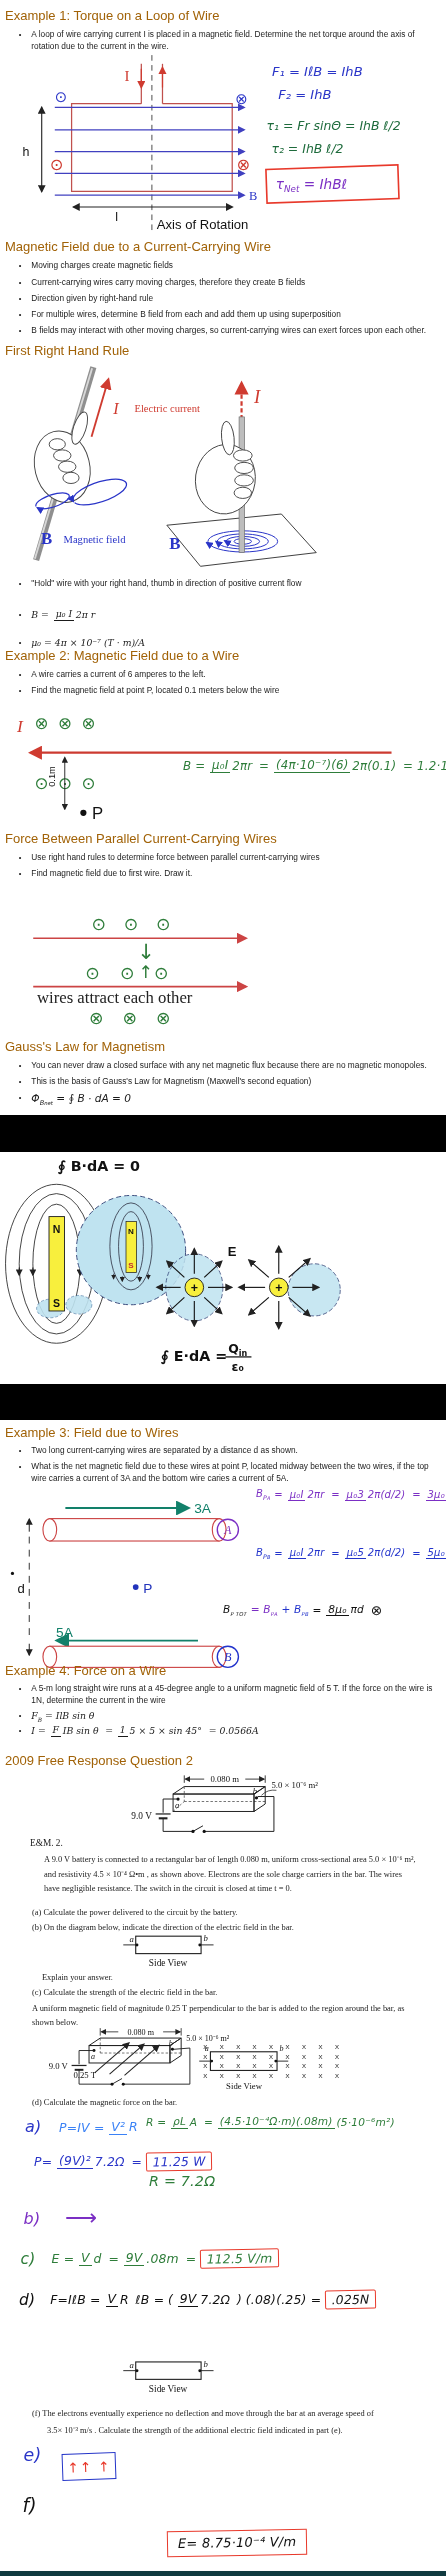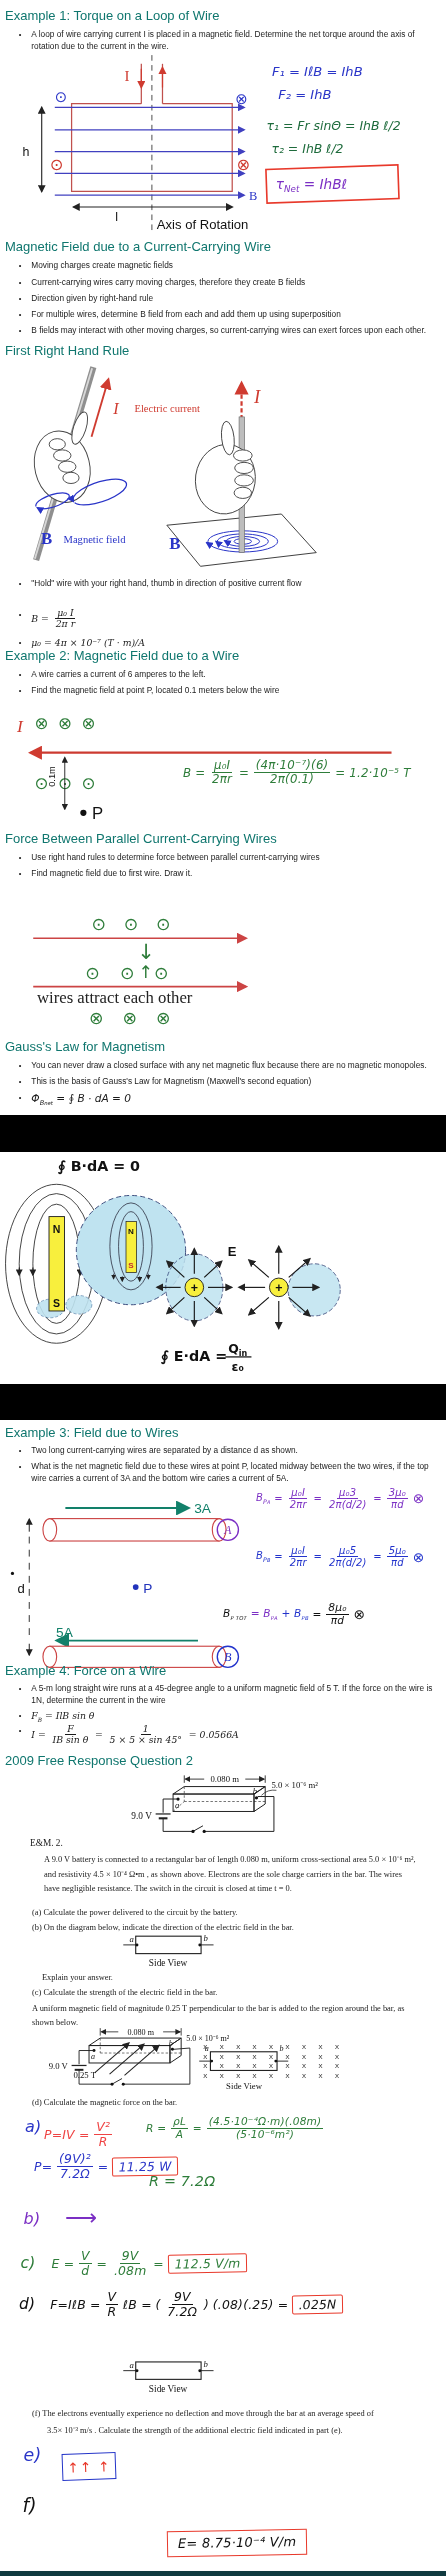--- a/index.html
+++ b/index.html
@@ -1,29 +1,29 @@
 <!DOCTYPE html>
 <html style="font-size:10px"><head>
 <meta charset="utf-8">
 <style>
   html,body{margin:0;padding:0;background:#ffffff;}
   #page{position:relative;width:447px;height:2576px;background:#fff;overflow:hidden;
         font-family:"Liberation Sans",sans-serif;color:#1b1b1b;}
   .abs{position:absolute;}
-  .h1{position:absolute;left:5px;font:400 13px "Liberation Sans",sans-serif;color:#0f766e;white-space:nowrap;}
+  .h1{position:absolute;left:5px;font:400 13px "Liberation Sans",sans-serif;color:#a16207;white-space:nowrap;}
   .bl{position:absolute;left:18.7px;width:420px;display:flex;gap:10px;
       font:8.3px/1.5 "Liberation Sans",sans-serif;color:#1b1b1b;}
   .dot{flex:0 0 auto;}
   .dot::before{content:"•";font-size:7.5px;}
   .pm{font-family:"DejaVu Serif",serif;font-style:italic;font-size:9.3px;}
   .math{font-family:"DejaVu Sans",sans-serif;}
   .serif{font-family:"Liberation Serif",serif;}
   .hw{font-family:"DejaVu Sans",sans-serif;font-style:italic;letter-spacing:0.2px;}
   .row{display:flex;align-items:center;gap:3.7px;white-space:nowrap;}
-  .fr{display:inline-flex;flex-direction:column;align-items:center;line-height:1.12;margin:0 1.2px;}
+  .fr{display:inline-flex;align-items:center;line-height:1.12;margin:0 1.2px;}
   .fr .n{border-bottom:0.9px solid currentColor;padding:0 1.9px;}
   .fr .d{padding:0 1.9px;}
   .rbox{border:1.6px solid #e8392b;border-radius:1.9px;padding:1.2px 5.6px;transform:rotate(-1deg);}
   sub.s1{font-size:62%;}
   sub.s2{font-size:50%;vertical-align:-0.55em;}
   .banner{position:absolute;left:0;width:447px;background:#000;}
   .svgtxt{font-family:"DejaVu Sans",sans-serif;}
   .svghw{font-family:"DejaVu Sans",sans-serif;font-style:italic;}
   .svgserif{font-family:"Liberation Serif",serif;}
 </style>
@@ -578,21 +578,21 @@
     <circle cx="443" cy="61" r="2.3" fill="#111"></circle>
     <text x="329" y="44" class="svgserif" font-size="13" font-style="italic" fill="#111">a</text>
     <text x="449" y="44" class="svgserif" font-size="13" font-style="italic" fill="#111">b</text>
     <text x="392" y="106" class="svgserif" font-size="14" text-anchor="middle" fill="#111">Side View</text>
   </svg>
 
   <div class="abs serif" style="top:2098px;left:32px;width:386px;font-size:8.4px">(d)  Calculate the magnetic force on the bar.</div>
 
   <div class="abs" style="top:2111px;left:0;width:447px;height:211px">
     <div class="hw abs" style="left:25px;top:6.2px;font-size:16px;color:#2a35c8">a)</div>
-    <div class="row hw abs" style="left:44px;top:8.7px;font-size:12.4px;color:#ef4444">
+    <div class="row hw abs" style="left:59px;top:8.7px;font-size:12.4px;color:#3b82f6">
       <span>P=IV =</span>
       <span class="fr">
           <span class="n">V²</span>
           <span class="d">R</span>
         </span>
     </div>
     <div class="row hw abs" style="left:146px;top:5px;font-size:10.6px;color:#2e7d3a">
       <span>R =</span>
       <span class="fr">
           <span class="n">ρL</span>

